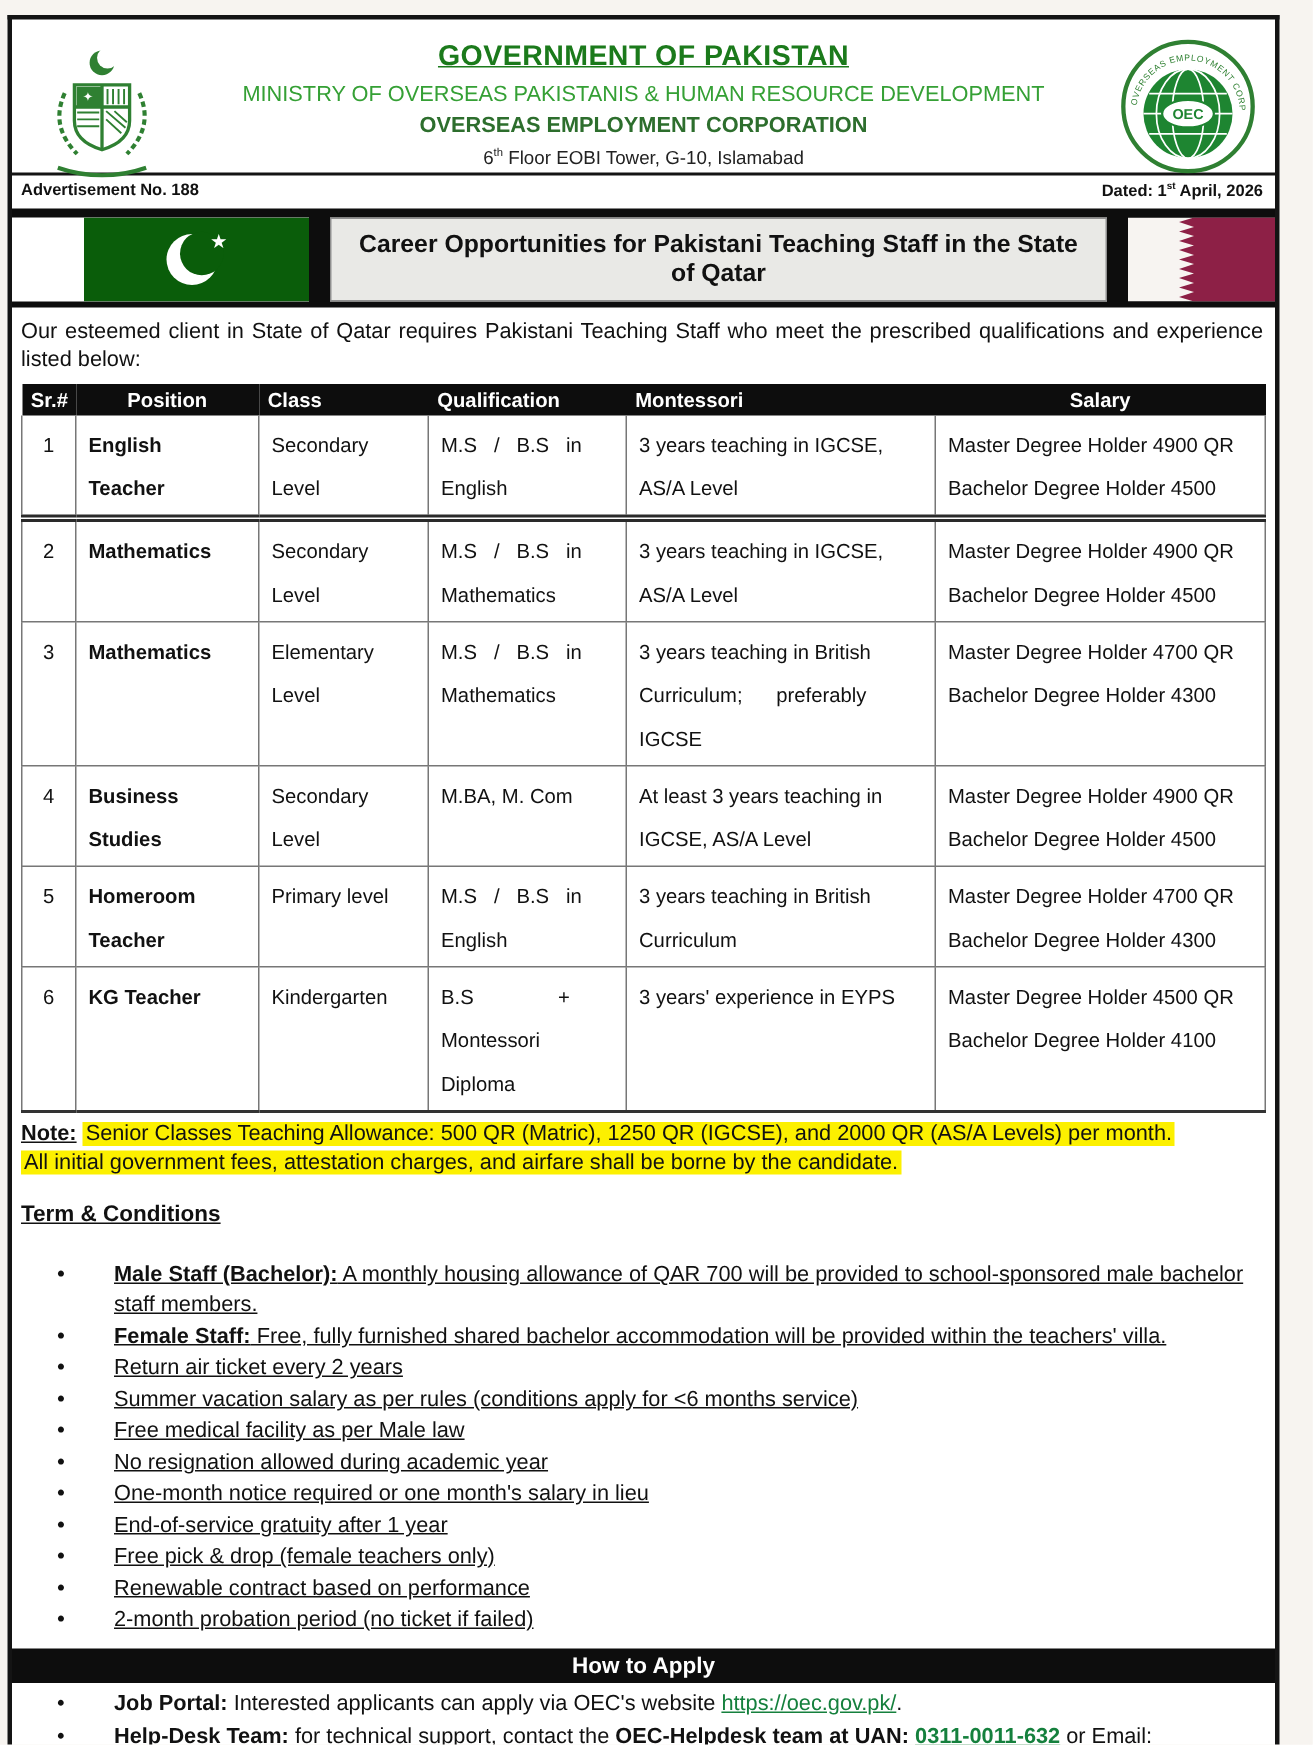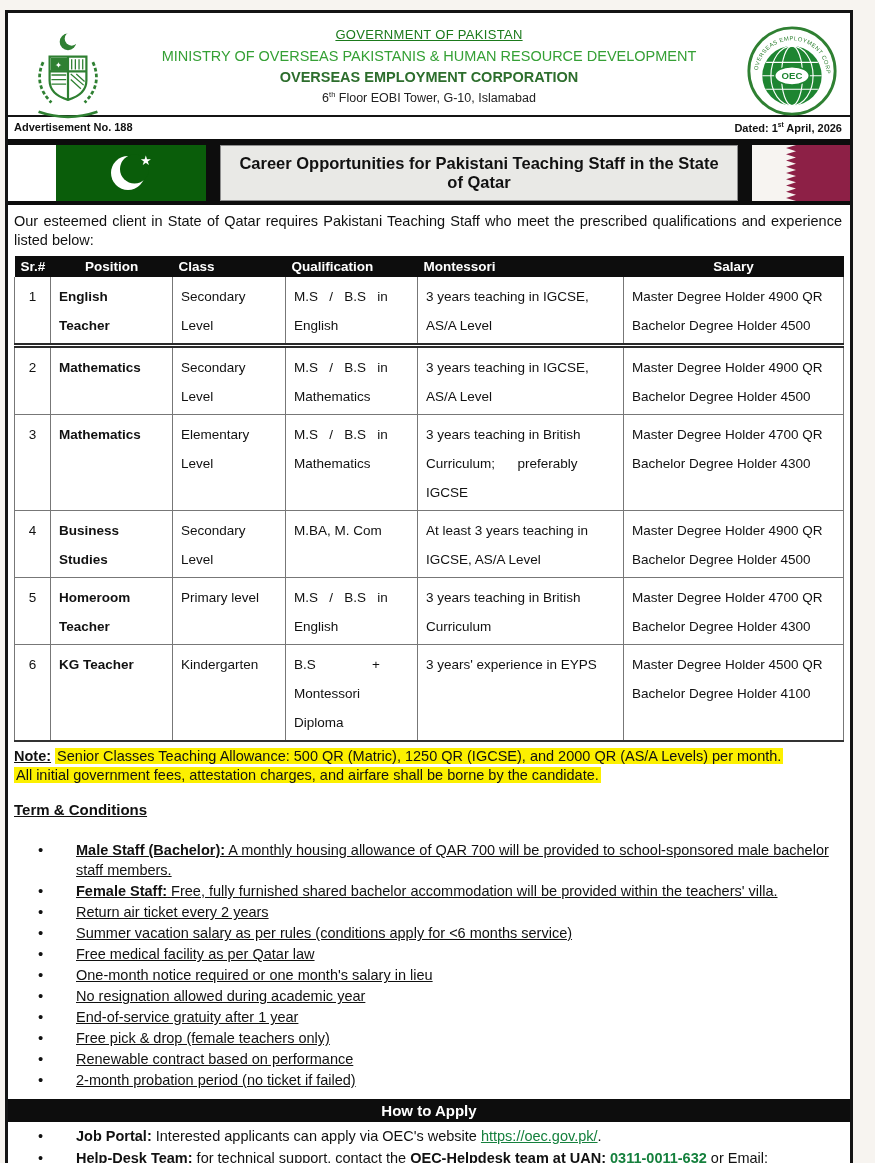--- a/index.html
+++ b/index.html
@@ -12,21 +12,21 @@
   .page { width:875px; height:1163px; position:relative; background:#f7f4f0; }
   .doc-box {
     position:absolute; top:10px; left:5px; width:848px; height:1153px;
     background:#ffffff; border:3px solid #141414; border-bottom:none;
     overflow:hidden;
   }
   
   .header { position:relative; padding:14px 110px 2px 110px; text-align:center; min-height:102px; }
   .emblem { position:absolute; left:16px; top:16px; width:88px; height:92px; }
   .oec-logo { position:absolute; right:12px; top:12px; width:92px; height:92px; }
-  .h-gov  { color:#1b7a1b; font-weight:normal; font-size:13px; text-decoration:underline; letter-spacing:.3px; }
+  .h-gov  { color:#1b7a1b; font-weight:bold; font-size:19px; text-decoration:underline; letter-spacing:.3px; }
   .h-min  { color:#35a035; font-size:14.5px; margin-top:6px; }
   .h-corp { color:#2d6e2d; font-weight:bold; font-size:14.5px; margin-top:5px; }
   .h-addr { color:#222; font-size:12.5px; margin-top:5px; }
   sup { font-size:60%; vertical-align:super; }
   
   .adv-row {
     border-top:2px solid #141414;
     display:flex; justify-content:space-between;
     padding:4px 8px 5px 6px; font-weight:bold; font-size:11px;
   }
@@ -264,23 +264,23 @@
       <div><span class="note-label">Note:</span> <span class="hl">Senior Classes Teaching Allowance: 500 QR (Matric), 1250 QR (IGCSE), and 2000 QR (AS/A Levels) per month.</span></div>
       <div><span class="hl">All initial government fees, attestation charges, and airfare shall be borne by the candidate.</span></div>
     </div>
 
     <div class="tc-head">Term &amp; Conditions</div>
     <ul class="bullets">
       <li><span class="lead">Male Staff (Bachelor):</span><span> A monthly housing allowance of QAR 700 will be provided to school-sponsored male bachelor staff members.</span></li>
       <li><span class="lead">Female Staff:</span><span> Free, fully furnished shared bachelor accommodation will be provided within the teachers' villa.</span></li>
       <li><span class="lead"></span><span>Return air ticket every 2 years</span></li>
       <li><span class="lead"></span><span>Summer vacation salary as per rules (conditions apply for &lt;6 months service)</span></li>
-      <li><span class="lead"></span><span>Free medical facility as per Qatar law</span></li>
+      <li><span class="lead"></span><span>Free medical facility as per Male law</span></li>
+      <li><span class="lead"></span><span>No resignation allowed during academic year</span></li>
       <li><span class="lead"></span><span>One-month notice required or one month's salary in lieu</span></li>
-      <li><span class="lead"></span><span>No resignation allowed during academic year</span></li>
       <li><span class="lead"></span><span>End-of-service gratuity after 1 year</span></li>
       <li><span class="lead"></span><span>Free pick &amp; drop (female teachers only)</span></li>
       <li><span class="lead"></span><span>Renewable contract based on performance</span></li>
       <li><span class="lead"></span><span>2-month probation period (no ticket if failed)</span></li>
     </ul>
 
     <div class="apply-bar">How to Apply</div>
     <ul class="apply">
       <li>
         <span class="lead">Job Portal:</span><span> Interested applicants can apply via OEC's website </span><a class="link">https://oec.gov.pk/</a><span>.</span>

